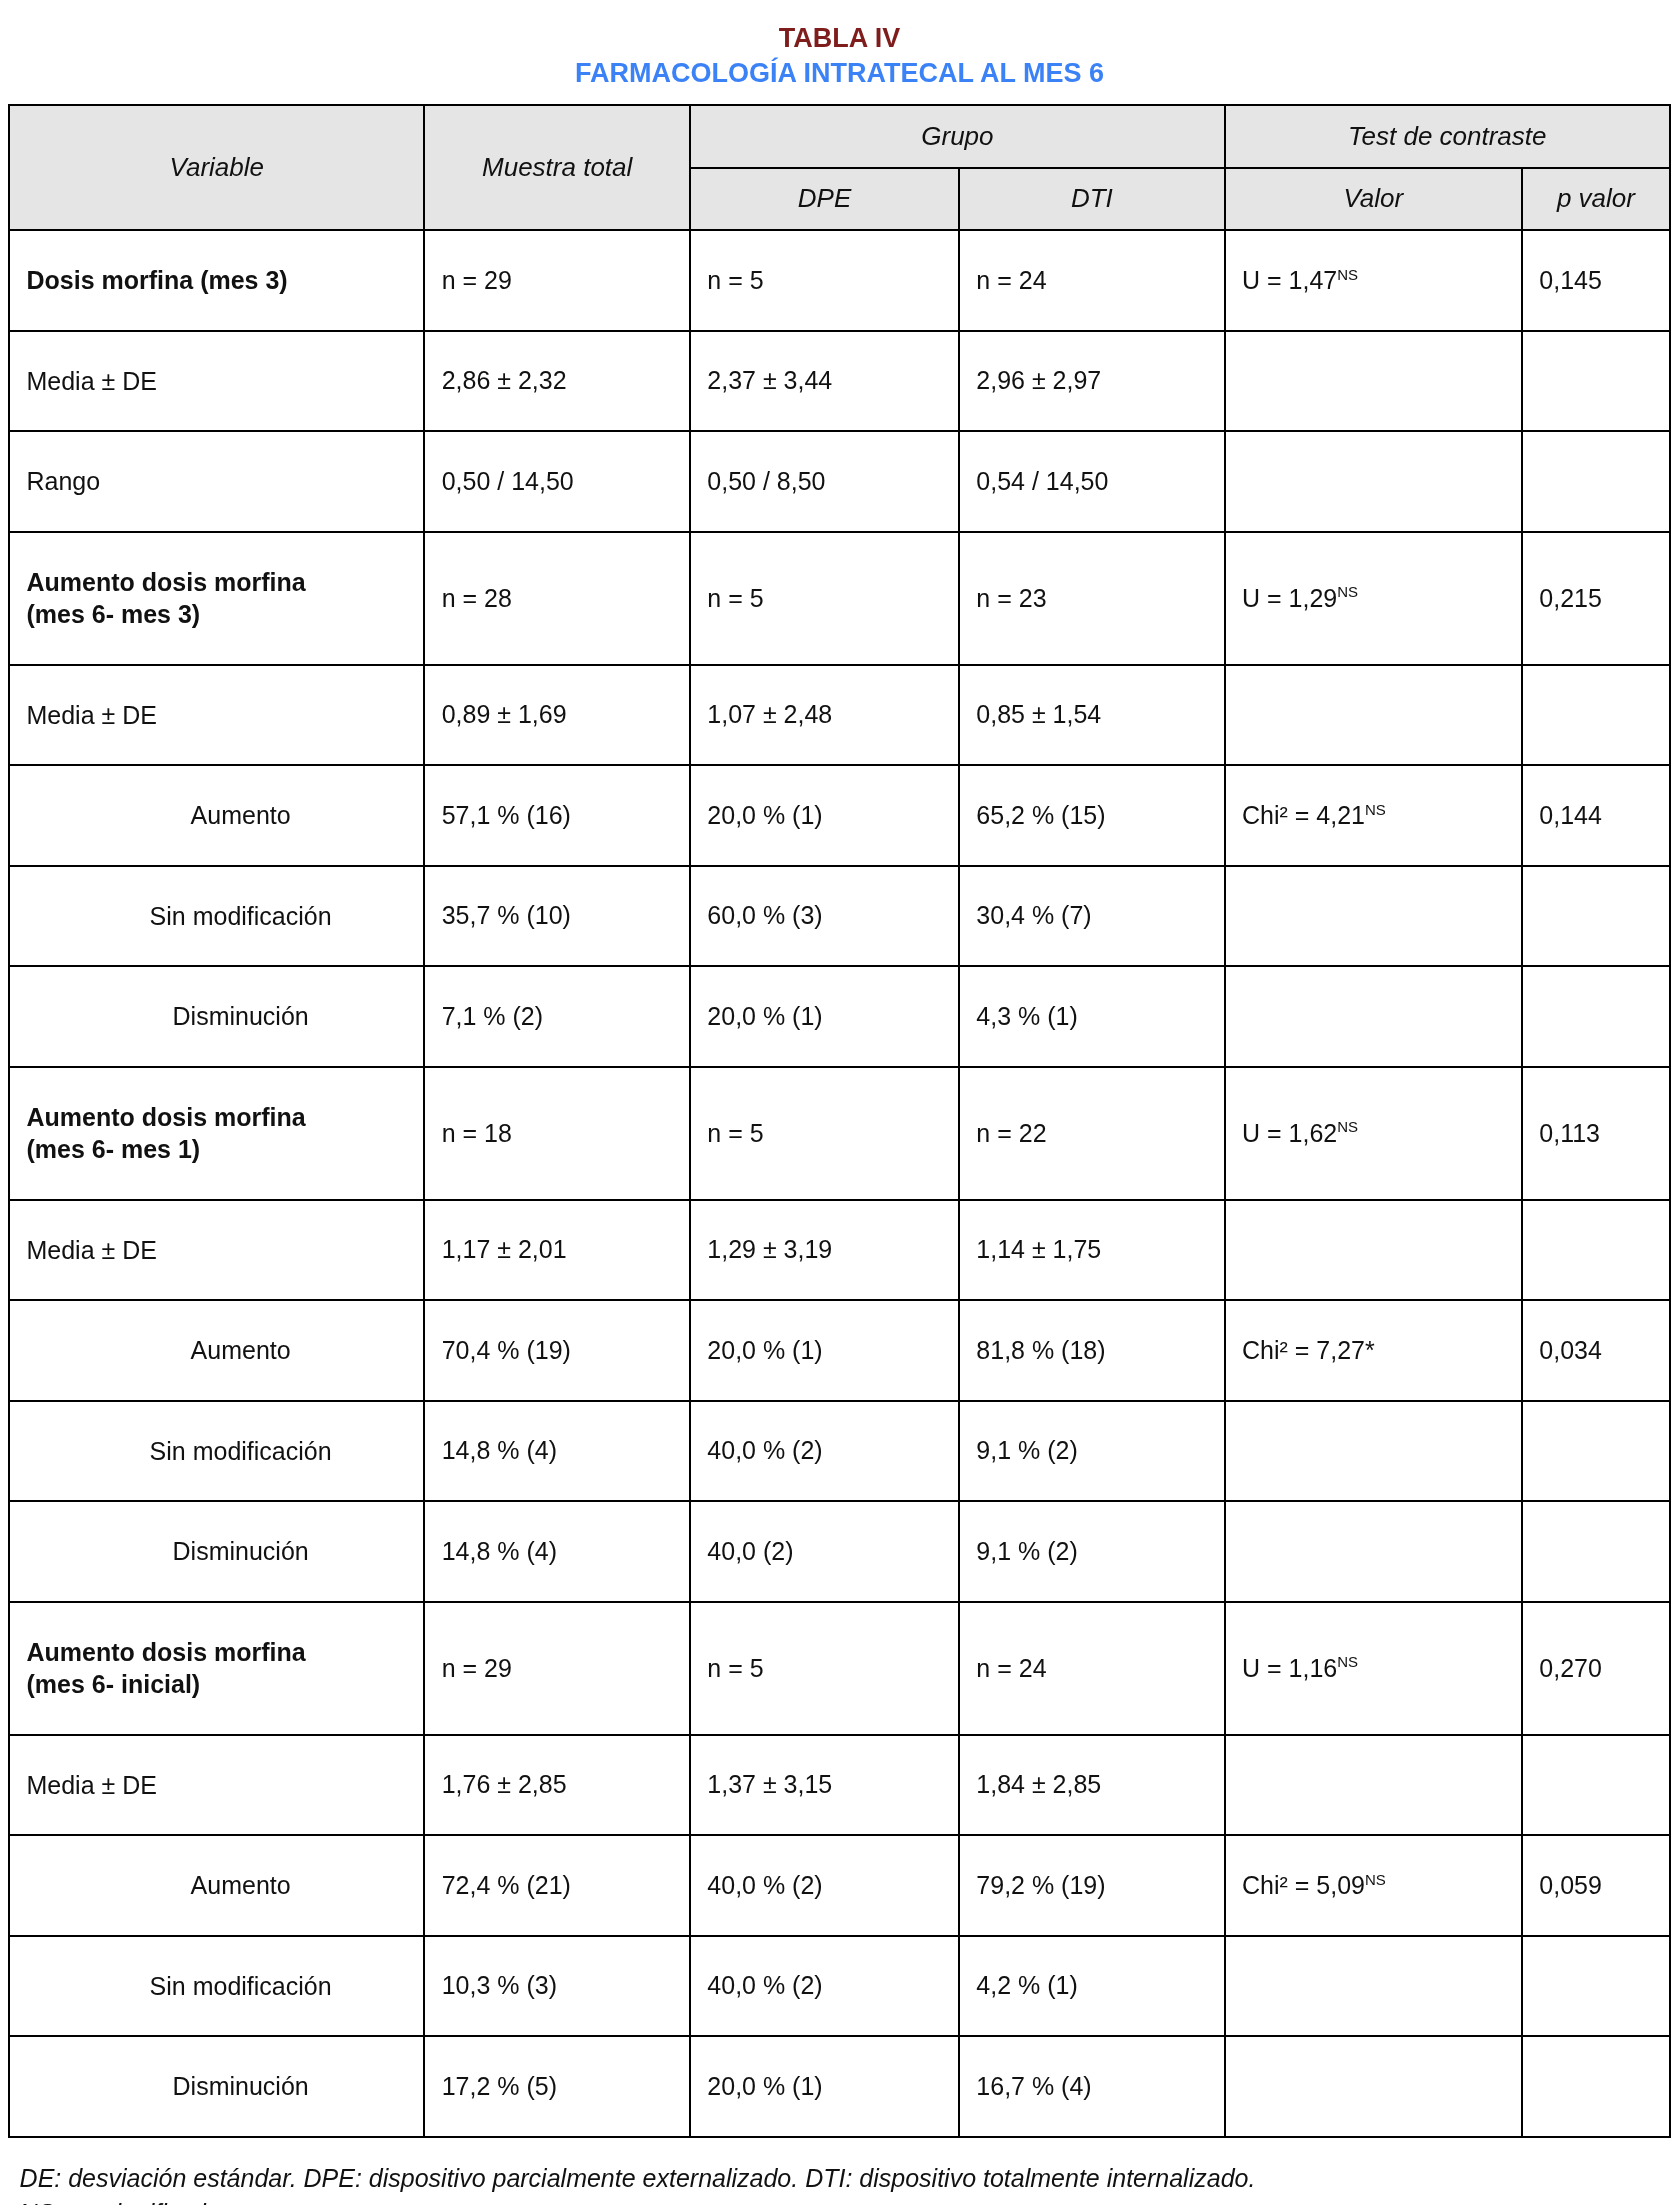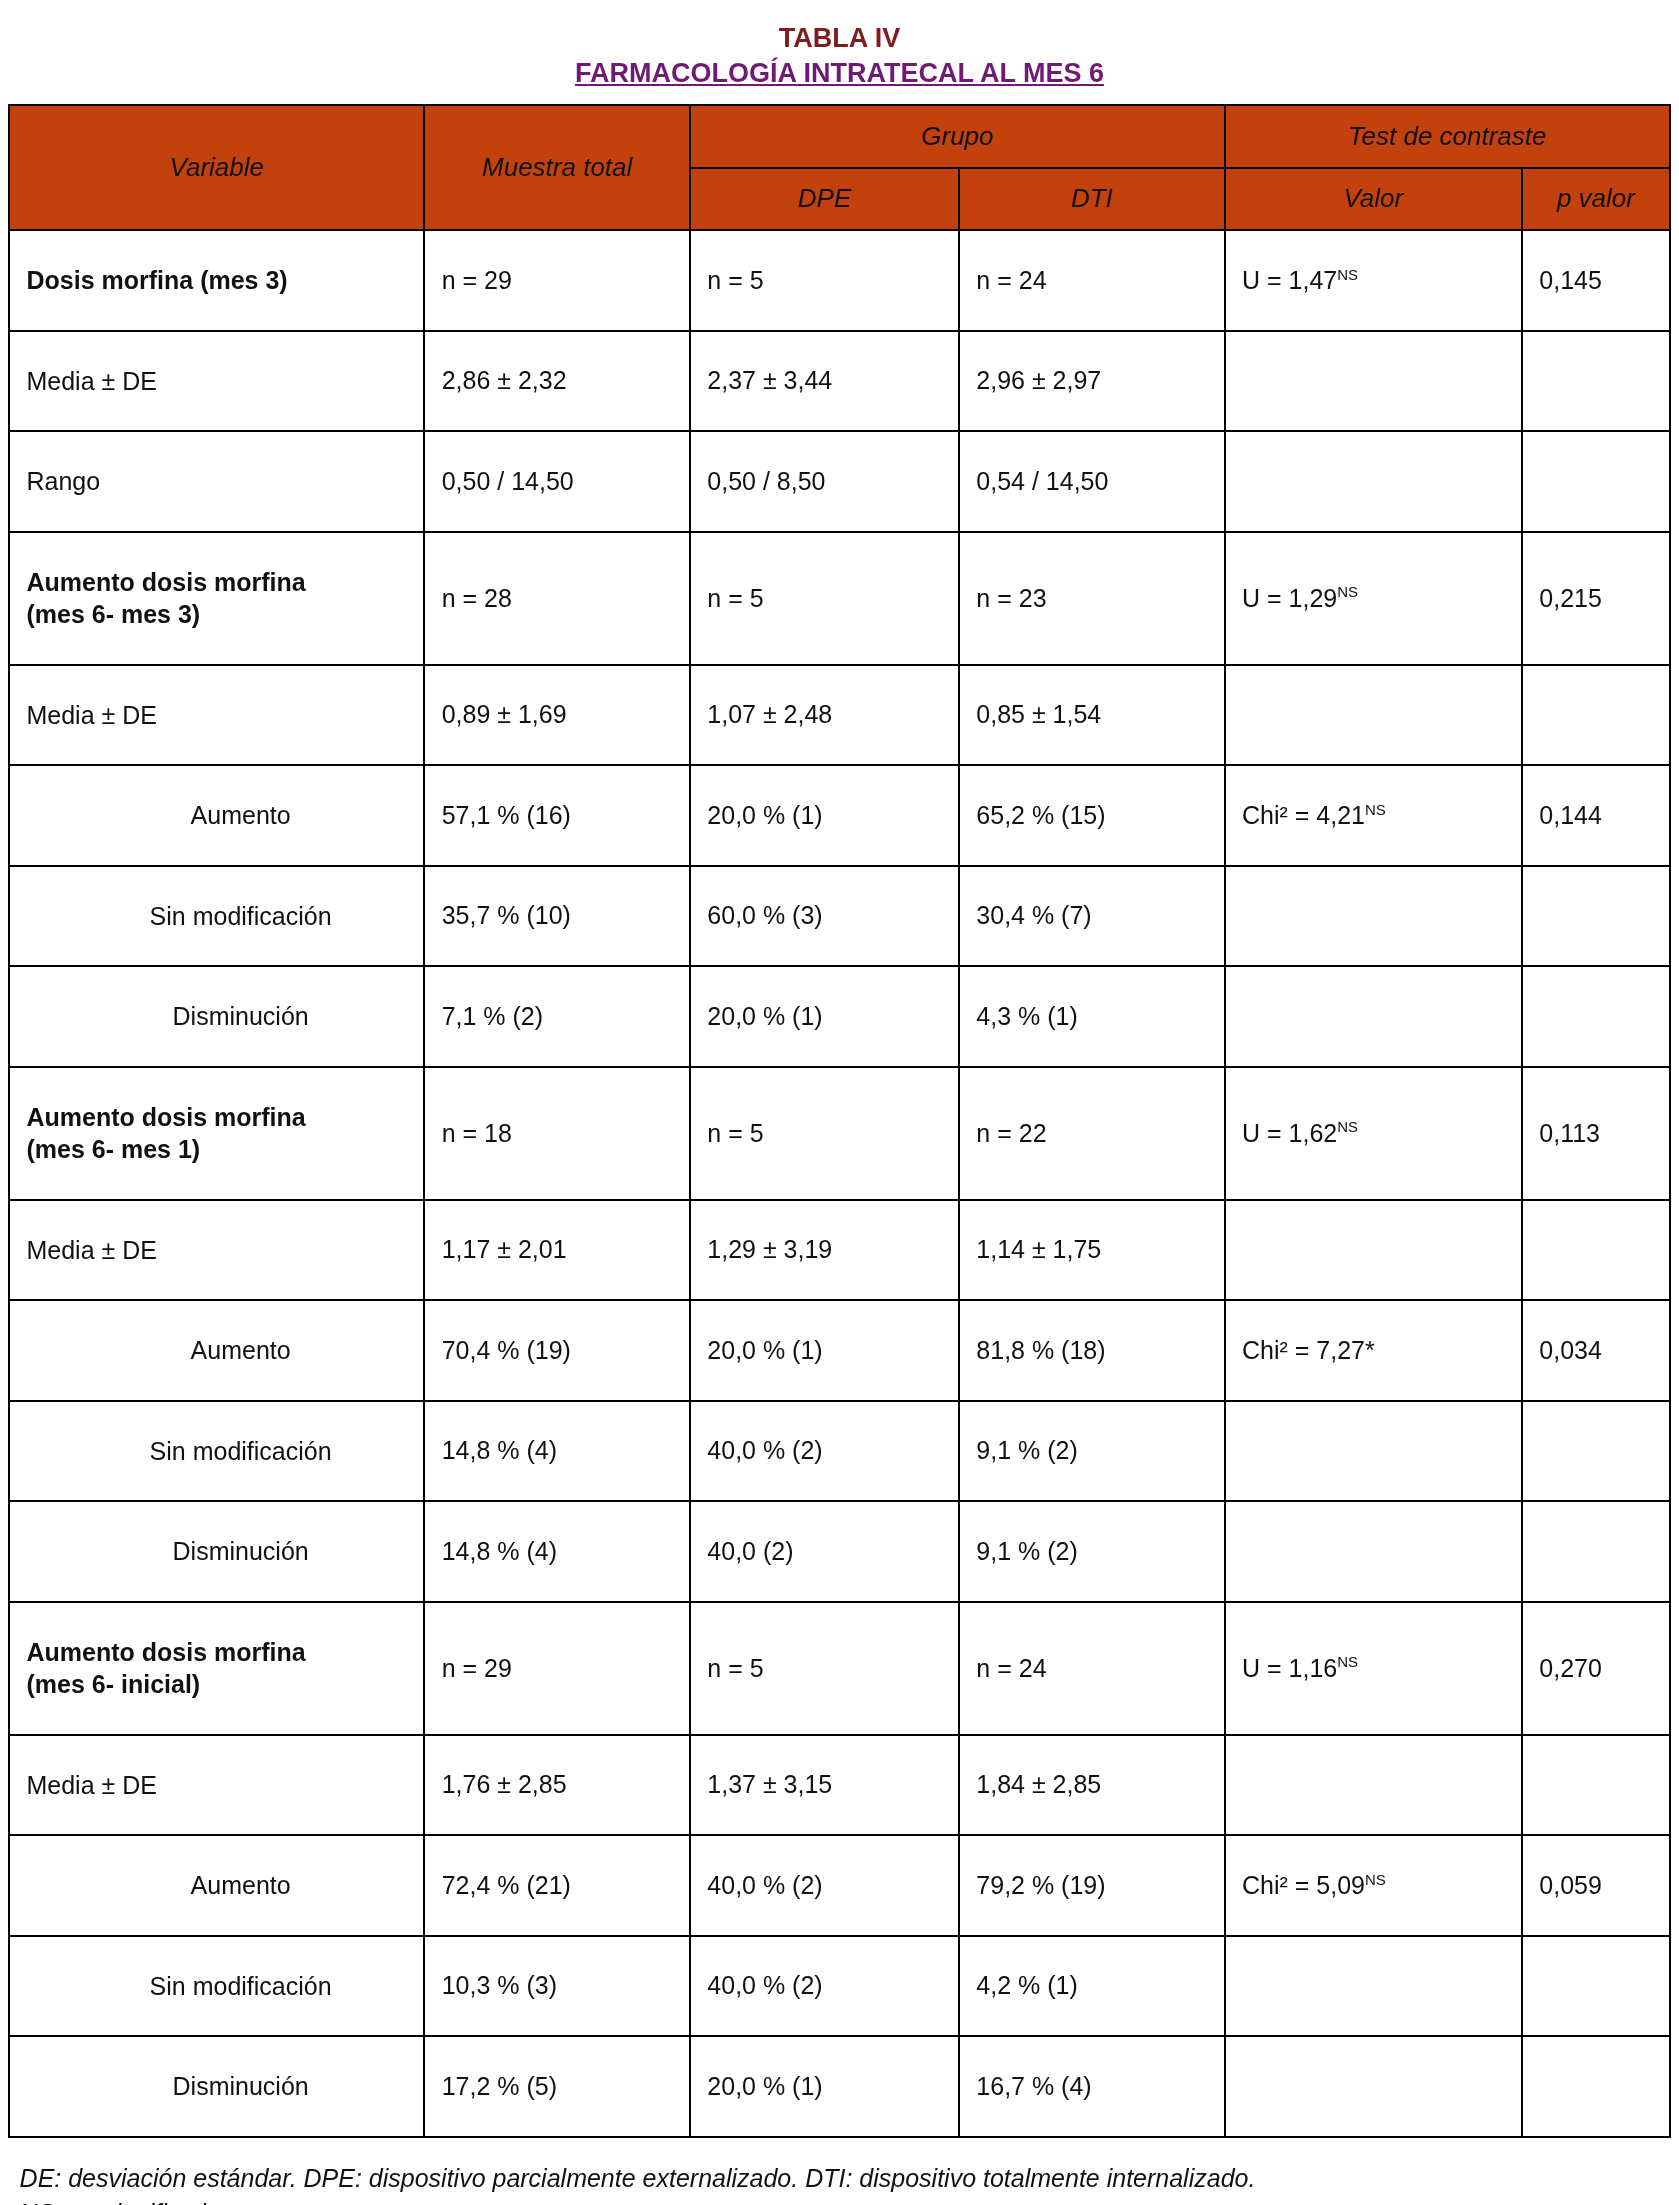--- a/index.html
+++ b/index.html
@@ -1,25 +1,25 @@
 <!DOCTYPE html>
 <html style="font-size:13px"><head>
 <meta charset="utf-8">
 <style>
   html,body{margin:0;padding:0;background:#ffffff;}
   body{font-family:"Liberation Sans",sans-serif;color:#111111;}
   .page{width:1679px;min-height:2205px;box-sizing:border-box;padding:16.3px 8.2px 8.2px 8.2px;}
   .title-block{text-align:center;font-weight:bold;font-size:27px;line-height:1.3;margin-top:4.9px;}
   .title-line1{color:#7f1d1d;}
-  .title-line2{color:#701a75;text-decoration:underline;}
+  .title-line2{color:#3b82f6;}
   table.data-table{width:100%;border-collapse:collapse;table-layout:fixed;margin-top:13px;}
   table.data-table th,
   table.data-table td{border:2.4px solid #000000;box-sizing:border-box;}
   thead th{
-    background:#c2410c;
+    background:#e5e5e5;
     font-style:italic;
     font-weight:normal;
     font-size:26px;
     text-align:center;
     padding:14.7px 8.2px;
     color:#111111;
   }
   tbody td{
     font-size:25px;
     padding:33px 16.3px;

